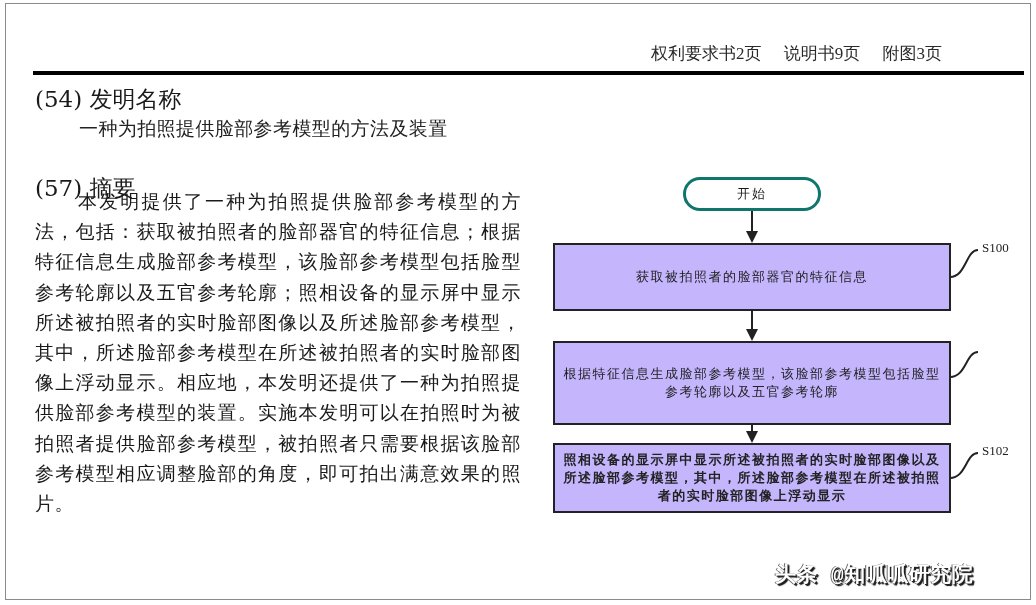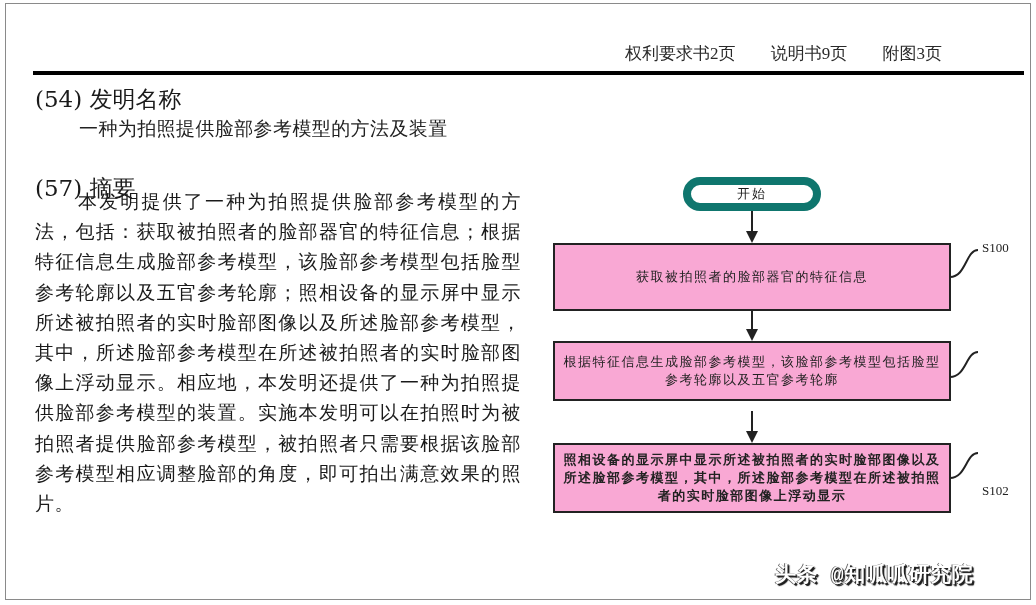--- a/index.html
+++ b/index.html
@@ -2,34 +2,34 @@
 <html><head>
 <meta charset="utf-8">
 <style>
   html, body { margin:0; padding:0; background:#ffffff; }
   body { width:1036px; height:605px; position:relative; overflow:hidden;
          font-family:"DejaVu Serif", "Liberation Serif", serif; color:#1a1a1a; }
   .frame { position:absolute; left:5px; top:3px; width:1026px; height:597px;
            border:1px solid #8a8a8a; box-sizing:border-box; }
   .header-meta { position:absolute; top:42px; right:94px; font-size:17px; color:#2a2a2a;
                  font-family:"Liberation Serif","DejaVu Serif",serif; letter-spacing:0px; }
-  .header-meta span { margin-left:31px; }
+  .header-meta span { margin-left:18px; }
   .rule { position:absolute; left:33px; top:71px; width:991px; height:4px; background:#000; }
   .section-title { position:absolute; left:35px; font-size:23px; color:#1a1a1a; }
   .title-line { position:absolute; left:79px; top:116px; font-size:19px; letter-spacing:0.4px; color:#222; }
   .abstract { position:absolute; left:35px; top:186px; width:486px; font-size:19px;
               line-height:30.2px; color:#1a1a1a; text-align:justify; letter-spacing:0.6px; }
   .abstract p { margin:0; text-indent:43px; }
   .fc { position:absolute; left:0; top:0; width:1036px; height:605px; pointer-events:none; }
-  .fc-box { position:absolute; border:2px solid #222; background:#f9a8d4; box-sizing:border-box;
+  .fc-box { position:absolute; border:2px solid #222; background:#c4b5fd; box-sizing:border-box;
             display:flex; align-items:center; justify-content:center; text-align:center;
             font-size:13px; line-height:18px; color:#222; padding:0 8px; letter-spacing:1.5px;
             pointer-events:auto; font-family:"DejaVu Serif", serif; }
   .fc-start { position:absolute; left:683px; top:177px; width:138px; height:34px;
-              border:8px solid #0f766e; border-radius:17px; box-sizing:border-box;
+              border:3px solid #0f766e; border-radius:17px; box-sizing:border-box;
               display:flex; align-items:center; justify-content:center; font-size:13px;
               letter-spacing:2px; pointer-events:auto; background:#fff; }
   .step-label { position:absolute; font-size:13px; color:#222; font-family:"Liberation Serif", serif;text-align:right; }
   .watermark { position:absolute; left:775px; top:560px; font-size:21px; color:#fff;
                font-family:Liberation Mono, monospace; font-weight:bold;
                text-shadow: 1px 1px 0 #222, -1px 0 0 #666, 2px 2px 1px #111; letter-spacing:0.5px; }
 </style>
 </head>
 <body>
 
@@ -66,23 +66,23 @@
   </g>
 </svg>
 
 <div class="fc-start">开始</div>
 
 <div class="fc-box" style="left:553px; top:243px; width:398px; height:68px;">
   <span>获取被拍照者的脸部器官的特征信息</span>
 </div>
 <div class="step-label" style="left:982px; top:240px;">S100</div>
 
-<div class="fc-box" style="left:553px; top:341px; width:398px; height:60px;">
+<div class="fc-box" style="left:553px; top:341px; width:398px; height:84px;">
   <span>根据特征信息生成脸部参考模型，该脸部参考模型包括脸型参考轮廓以及五官参考轮廓</span>
 </div>
 <div class="step-label" style="left:1039px; top:342px;">S101</div>
 
 <div class="fc-box" style="left:553px; top:443px; width:398px; height:70px;font-weight:bold;">
   <span>照相设备的显示屏中显示所述被拍照者的实时脸部图像以及所述脸部参考模型，其中，所述脸部参考模型在所述被拍照者的实时脸部图像上浮动显示</span>
 </div>
-<div class="step-label" style="left:982px; top:443px;margin-top:40px;">S102</div>
+<div class="step-label" style="left:982px; top:443px;">S102</div>
 
 <div class="watermark">头条 @知呱呱研究院</div>
 
 </body></html>

